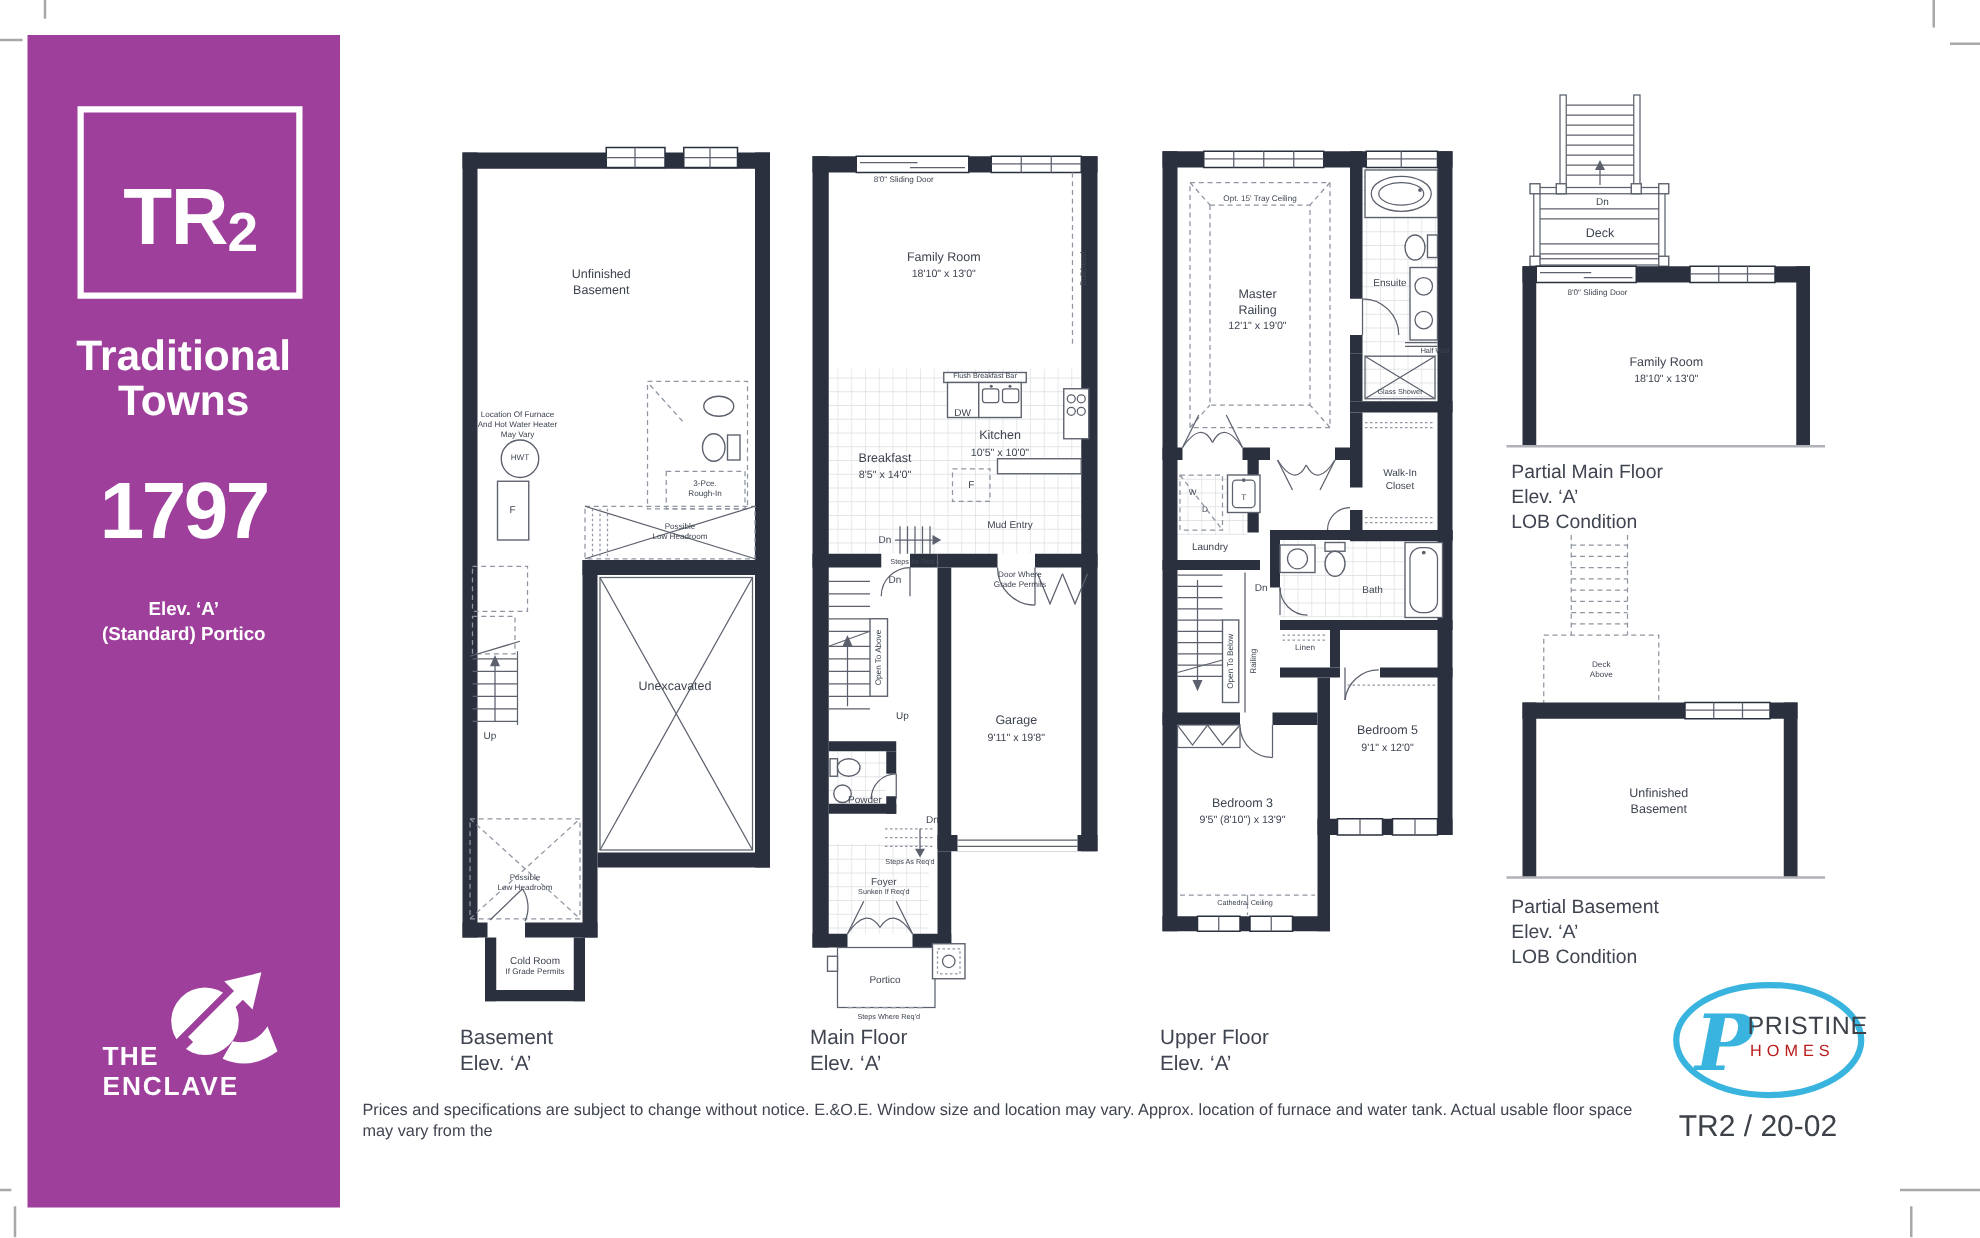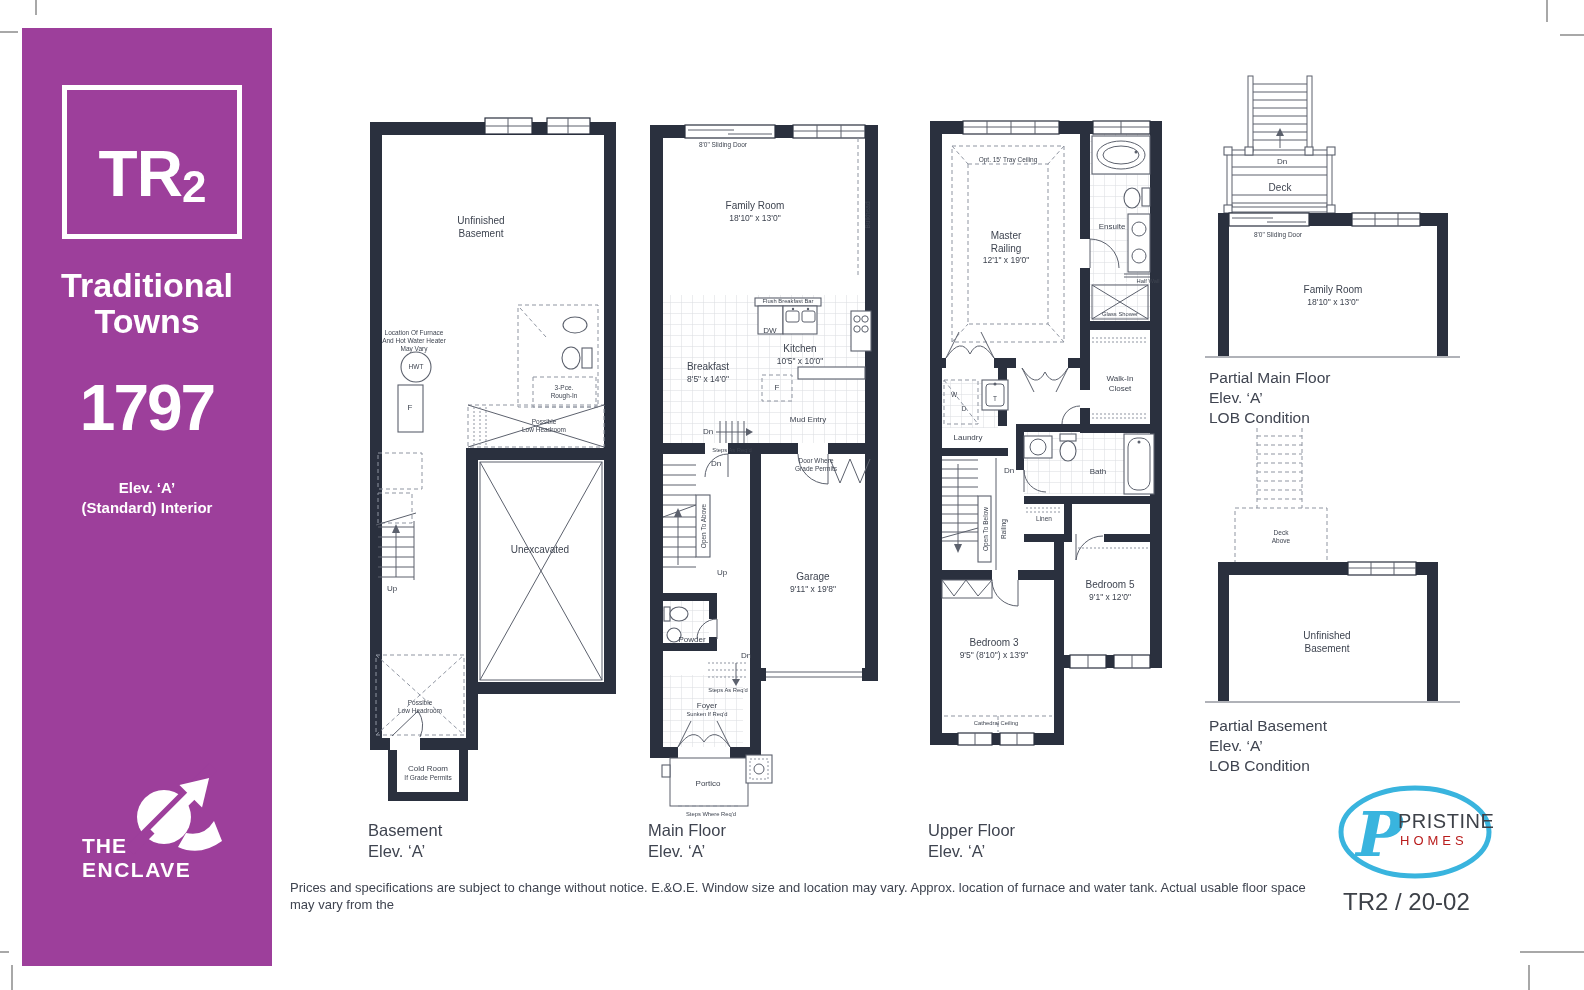--- a/index.html
+++ b/index.html
@@ -73,21 +73,21 @@
     <div id="trbox">
       <span class="tr"><span>TR</span><span class="tr-sub">2</span></span>
     </div>
     <div class="series">
       <div>Traditional</div>
       <div>Towns</div>
     </div>
     <div class="sqft-num">1797</div>
     <div class="elev">
       <div>Elev. ‘A’</div>
-      <div>(Standard) Interior</div>
+      <div>(Standard) Portico</div>
     </div>
     <svg id="enclave-icon" width="102" height="98" viewBox="0 0 102 98">
       <circle cx="36" cy="56" r="27" fill="#fff"></circle>
       <rect x="-12" y="50" width="118" height="11" fill="#9d3f9b" transform="rotate(-45 36 56)"></rect>
       <g transform="rotate(-45 50 48)">
         <rect x="16" y="43" width="54" height="10" fill="#fff"></rect>
         <polygon points="68,32 94,48 68,64" fill="#fff"></polygon>
       </g>
       <path d="M58 72 Q76 76 86 60 L94 80 Q72 96 50 86 Z" fill="#fff"></path>
     </svg>

